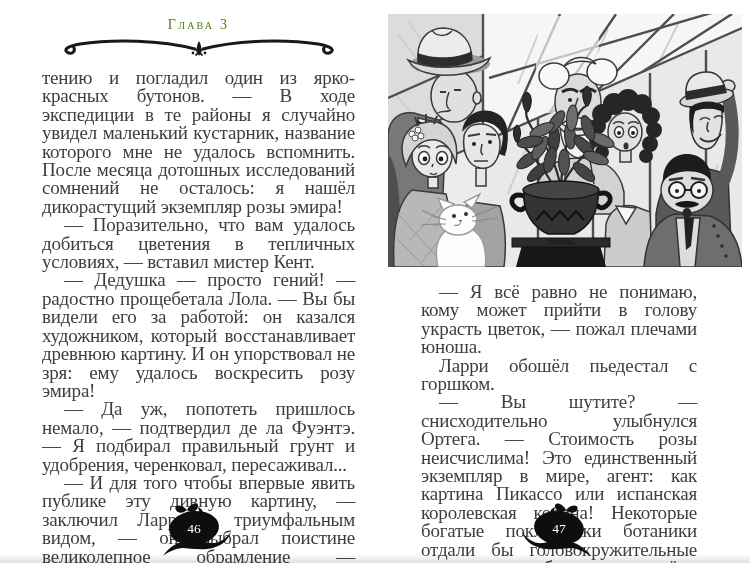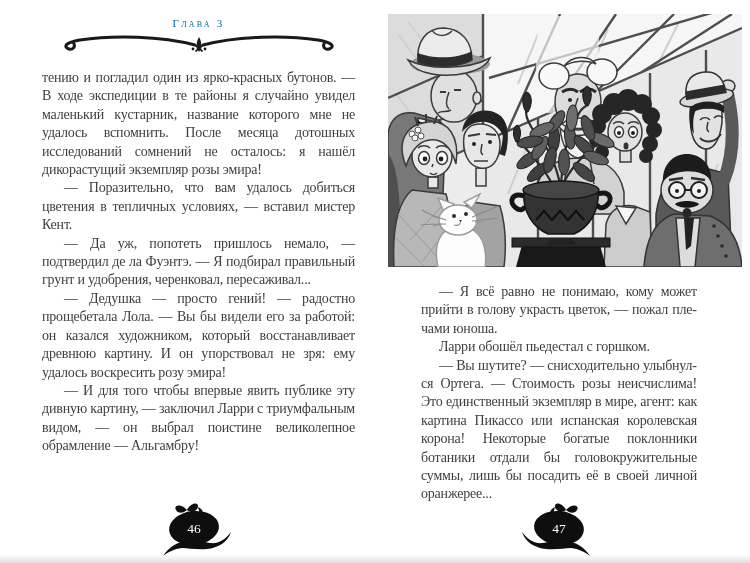--- a/index.html
+++ b/index.html
@@ -9,26 +9,26 @@
     font-family:"Liberation Serif","DejaVu Serif",serif;
     color:#3e3e3e;
   }
   .page-edge-bottom{
     position:absolute;left:0;bottom:0;width:750px;height:9px;
     background:linear-gradient(to bottom, rgba(0,0,0,0), rgba(0,0,0,0.12));
   }
   
   .left-header{position:absolute;left:42px;top:17px;width:313px;text-align:center}
   .chapter{
-    font-variant:small-caps;font-size:11px;letter-spacing:2.2px;color:#0369a1;
+    font-variant:small-caps;font-size:14px;letter-spacing:2.2px;color:#4d7c0f;
   }
   .flourish{display:block;margin:3px auto 0 auto}
   .text-block p{
     margin:0;text-align:justify;
-    font-size:14px;line-height:18.4px;letter-spacing:-0.2px;
+    font-size:19px;line-height:18.4px;letter-spacing:-0.2px;
     hyphens:manual;
   }
   .text-block p.indent{text-indent:22px}
   .left-text{position:absolute;left:42px;top:69px;width:313px}
   
   .illustration{position:absolute;left:388px;top:14px;width:354px;height:253px;margin:0}
   .right-text{position:absolute;left:421px;top:283px;width:276px}
   .right-text p.indent{text-indent:18px}
   
   .hat{position:absolute;width:74px;height:58px}
@@ -55,22 +55,22 @@
         <path d="M150,5 C147,10 147,15 150,20 C153,15 153,10 150,5 Z"></path>
         <circle cx="144" cy="17" r="1.4"></circle>
         <circle cx="156" cy="17" r="1.4"></circle>
       </g>
     </svg>
   </header>
 
   <div class="text-block left-text">
     <p>тению и погладил один из ярко-красных бу­тонов. — В ходе экспедиции в те районы я случайно увидел маленький кустарник, назва­ние которого мне не удалось вспомнить. Пос­ле месяца дотошных исследований сомнений не осталось: я нашёл дикорастущий экземпляр розы эмира!</p>
     <p class="indent">— Поразительно, что вам удалось добиться цветения в тепличных условиях, — вставил мистер Кент.</p>
+    <p class="indent">— Дедушка — просто гений! — радостно прощебетала Лола. — Вы бы видели его за ра­ботой: он казался художником, который вос­станавливает древнюю картину. И он упор­ствовал не зря: ему удалось воскресить розу эмира!</p>
     <p class="indent">— Да уж, попотеть пришлось немало, — подтвердил де ла Фуэнтэ. — Я подбирал пра­вильный грунт и удобрения, черенковал, пере­саживал...</p>
-    <p class="indent">— Дедушка — просто гений! — радостно прощебетала Лола. — Вы бы видели его за ра­ботой: он казался художником, который вос­станавливает древнюю картину. И он упор­ствовал не зря: ему удалось воскресить розу эмира!</p>
     <p class="indent">— И для того чтобы впервые явить публике эту дивную картину, — заключил Ларри с триумфальным видом, — он выбрал поистине великолепное обрамление — Альгамбру!</p>
   </div>
 
   <svg class="hat hat-left" viewBox="0 0 74 58">
     <g fill="#0e0e0e">
       <path d="M3,55 C9,46 17,41 27,40 C36,39 44,41 50,42 C58,43 65,39 71,31 C68,41 58,47 47,48 C37,49 28,47 22,47 C14,48 8,51 3,55 Z"></path>
       <ellipse cx="34" cy="27" rx="25" ry="17" transform="rotate(-6 34 27)"></ellipse>
       <path d="M27,9 C21,2 13,4 16,9 C18,13 24,12 27,9 C30,2 39,0 38,6 C37,11 30,12 27,9 Z"></path>
       <path d="M38,6 C42,8 44,11 43,15 L40,13 Z"></path>
     </g>

